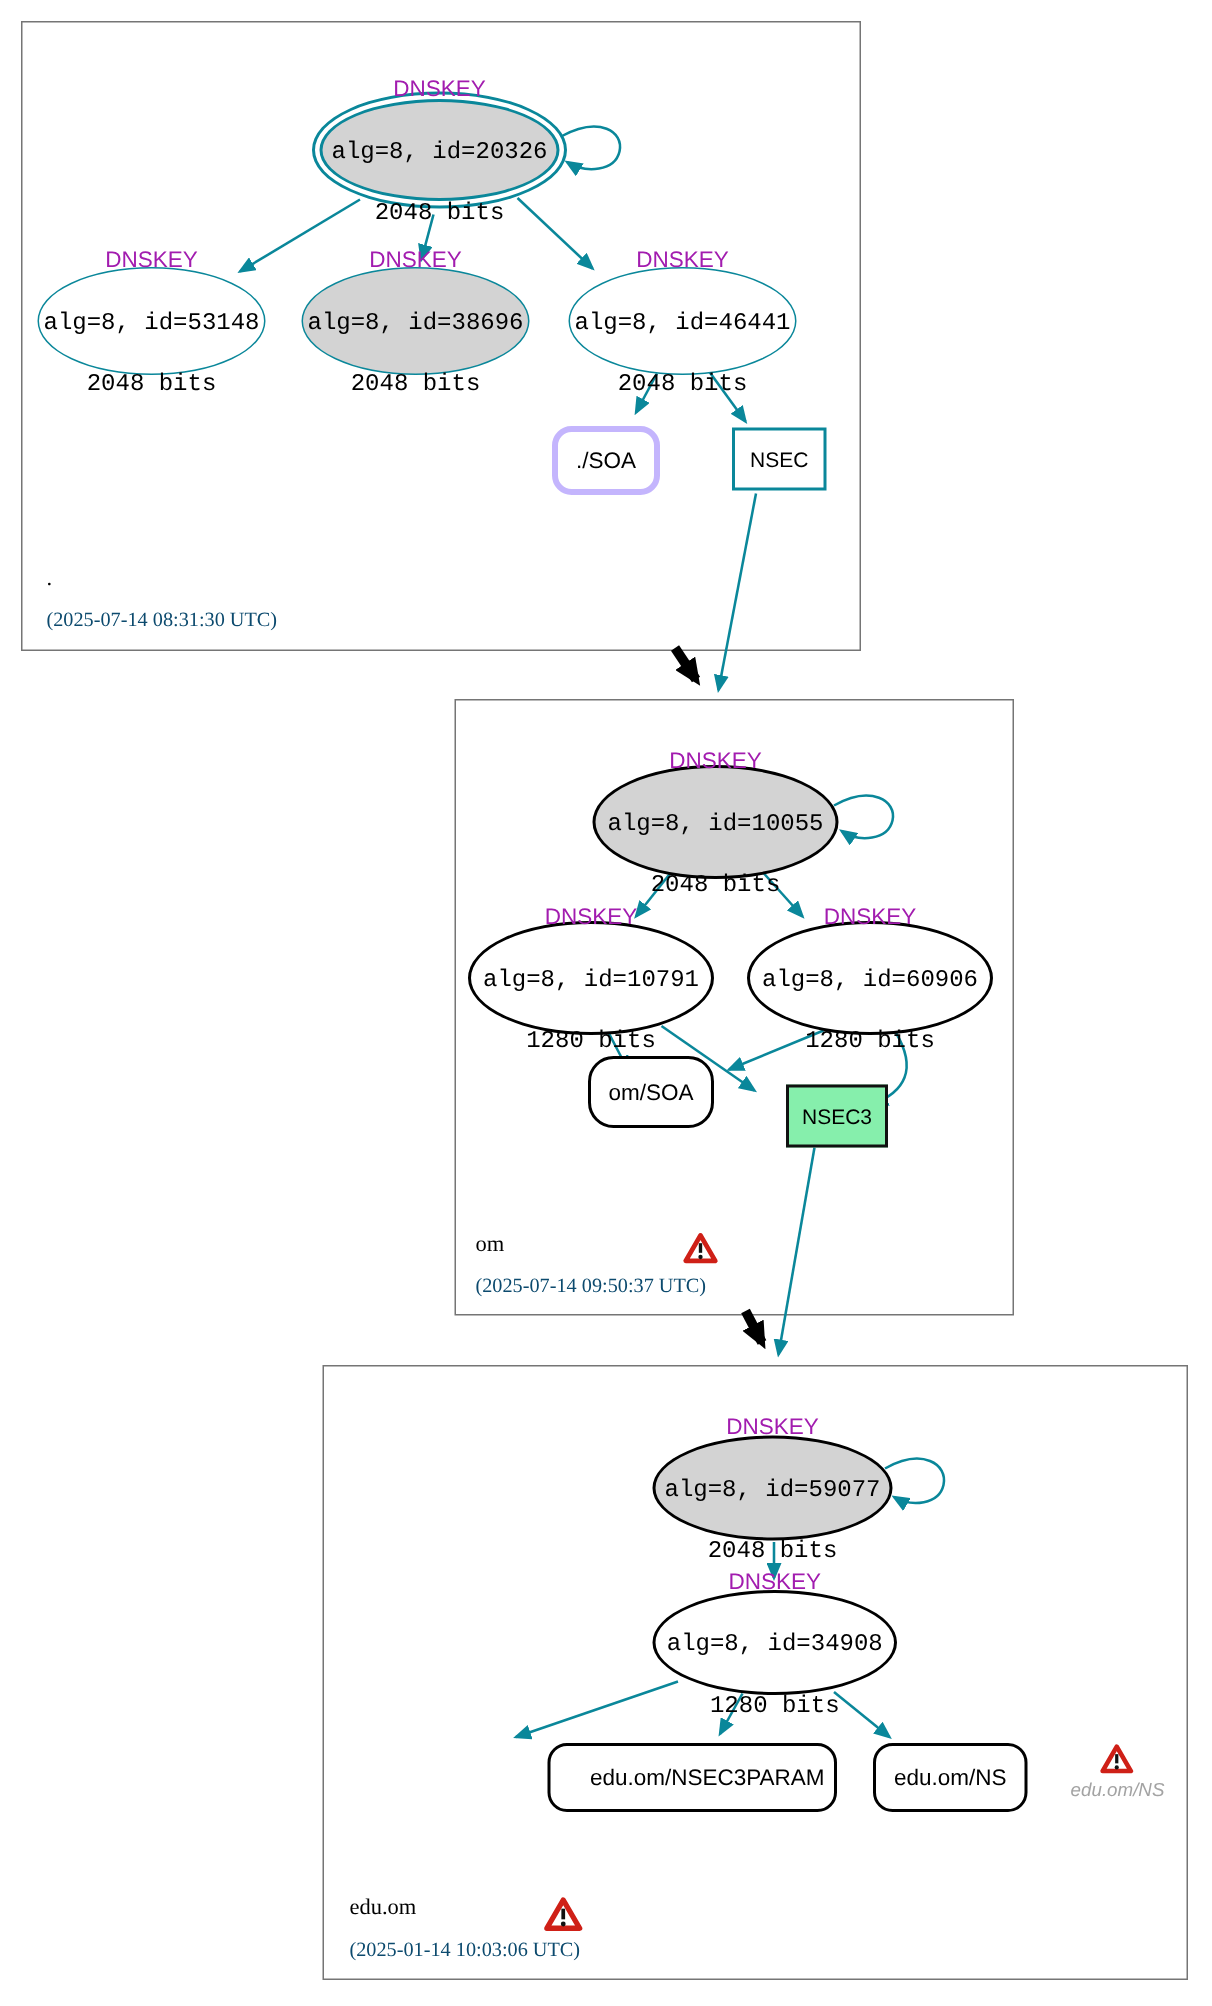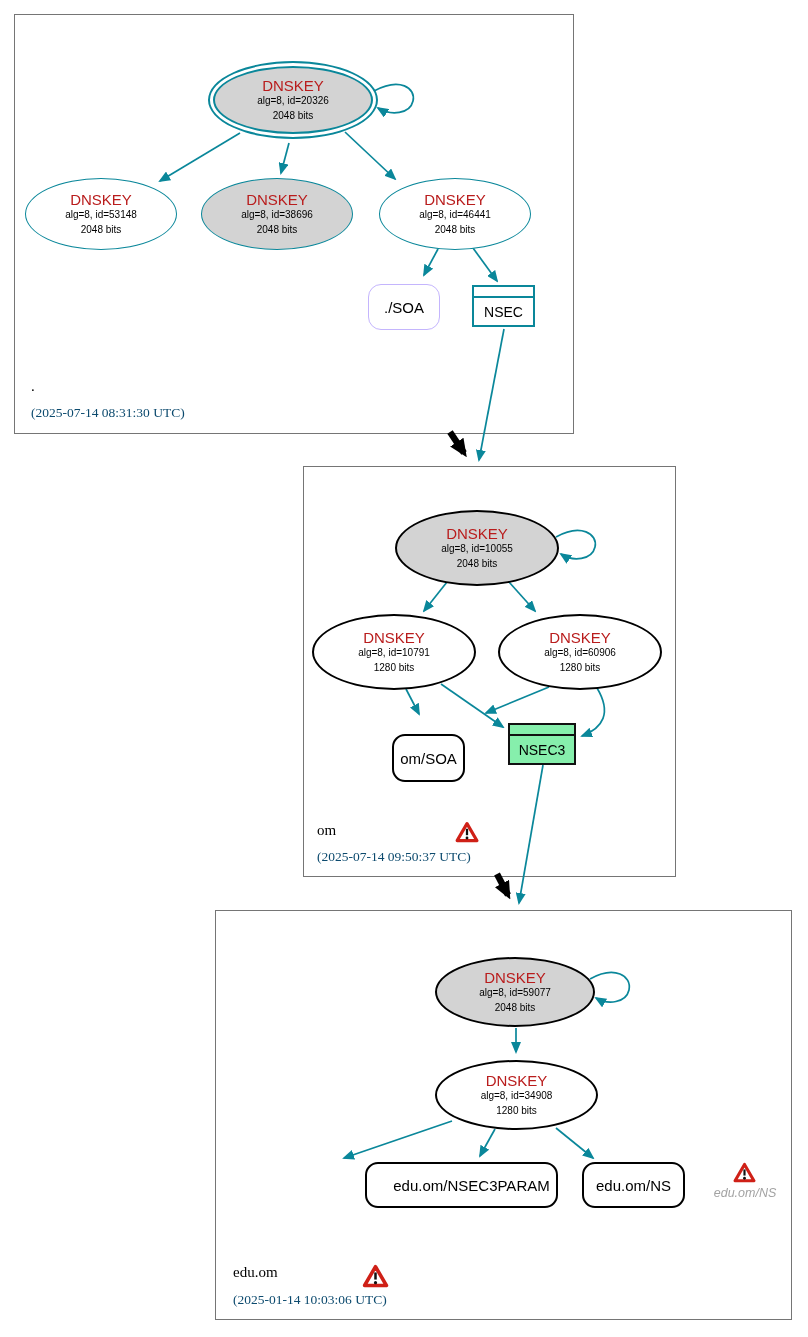--- a/index.html
+++ b/index.html
@@ -13,30 +13,30 @@
   .ell{border-radius:50%;}
   .teal-b{border:1.8px solid #0a879a;}
   .black-b{border:2.3px solid #000;}
   .fill-gray{background:#d3d3d3;}
   .fill-white{background:#fff;}
   .ell-outer{position:absolute;box-sizing:border-box;border:2px solid #0a879a;border-radius:50%;
              padding:3px;background:#fff;z-index:3;}
   .ell-outer .ell-inner{width:100%;height:100%;border:2px solid #0a879a;border-radius:50%;
              background:#d3d3d3;display:flex;flex-direction:column;align-items:center;
              justify-content:center;text-align:center;box-sizing:border-box;}
-  .nt{font-family:"Liberation Sans",sans-serif;font-size:15px;line-height:17px;color:#b91c1c;}
-  .nd{font-family:Liberation Sans, sans-serif;font-size:10px;line-height:14.5px;color:#000;}
+  .nt{font-family:"Liberation Sans",sans-serif;font-size:15px;line-height:17px;color:#a21caf;}
+  .nd{font-family:Liberation Mono, monospace;font-size:16px;line-height:14.5px;color:#000;margin-top:26px;}
 
   .rrect{position:absolute;box-sizing:border-box;border-radius:13px;background:#fff;
          display:flex;align-items:center;justify-content:center;z-index:3;
          font-family:"Liberation Sans",sans-serif;font-size:15px;color:#000;}
-  .rrect.teal{border:1px solid #c4b5fd;}
+  .rrect.teal{border:4px solid #c4b5fd;}
   .rrect.black{border:2.2px solid #000;}
 
-  .record{position:absolute;box-sizing:border-box;display:flex;flex-direction:column;z-index:3;}
+  .record{position:absolute;box-sizing:border-box;display:flex;flex-direction:row;z-index:3;margin-left:16px;}
   .record .hd{height:9px;}
   .record .bd{flex:1;display:flex;align-items:center;justify-content:center;
               font-family:"Liberation Sans",sans-serif;font-size:14px;color:#000;}
   .rec-teal{border:2px solid #0a879a;background:#fff;}
   .rec-teal .hd{border-bottom:2px solid #0a879a;}
   .rec-black{border:2.5px solid #111;background:#86efac;}
   .rec-black .hd{border-bottom:2.5px solid #111;}
 
   .zone-name{position:absolute;font-family:"Liberation Serif",serif;font-size:15px;color:#000;z-index:3;}
   .zone-ts{position:absolute;font-family:"Liberation Serif",serif;font-size:13.5px;color:#0c4a6e;z-index:3;}
@@ -147,21 +147,21 @@
       <span class="nd">alg=8, id=10791</span>
       <span class="nd">1280 bits</span>
   </div>
 
   <div class="node ell black-b fill-white" style="left:498px;top:614px;width:164px;height:76px;">
       <span class="nt">DNSKEY</span>
       <span class="nd">alg=8, id=60906</span>
       <span class="nd">1280 bits</span>
   </div>
 
-  <div class="rrect black" style="left:392px;top:734px;width:73px;height:48px;">
+  <div class="rrect black" style="left:392px;top:704px;width:84px;height:48px;border-radius:17px;">
     <span>om/SOA</span>
   </div>
 
   <div class="record rec-black" style="left:508px;top:723px;width:68px;height:42px;">
     <div class="hd"></div>
     <div class="bd">NSEC3</div>
   </div>
 
   <div class="zone-name" style="left:317px;top:822px;">om</div>
   <svg class="warn" style="left:455px;top:821px;" width="24" height="22" viewBox="0 0 30 27">

